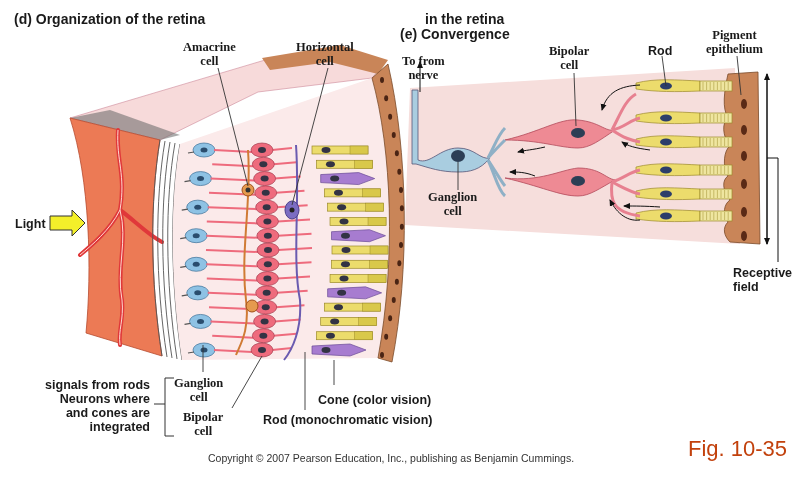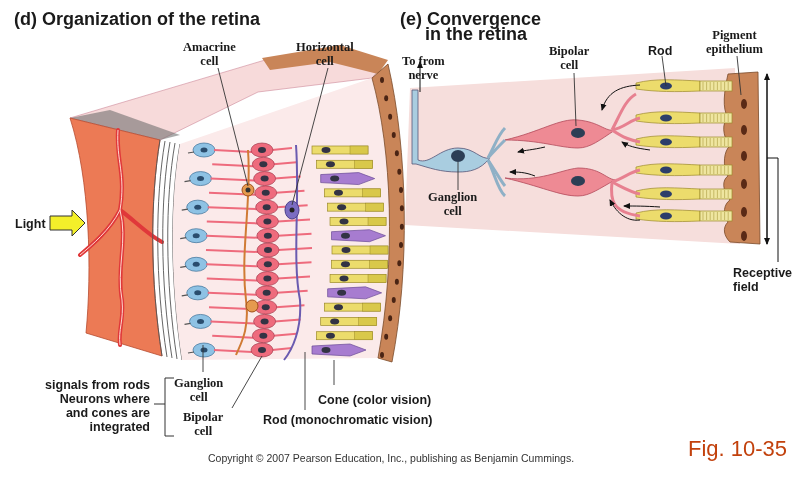--- a/index.html
+++ b/index.html
@@ -1,21 +1,21 @@
 <!DOCTYPE html>
 <html><head>
 <meta charset="utf-8">
 <style>
   html, body { margin: 0; padding: 0; background: #ffffff; }
   body { width: 800px; height: 477px; position: relative; overflow: hidden;
          font-family: "Liberation Sans", sans-serif; color: #1a1a1a; }
   .lbl { position: absolute; font-weight: bold; font-size: 12.5px; line-height: 14px; white-space: nowrap; }
   .lbl.c { text-align: center; font-family: Liberation Serif, serif; }
   .lbl.r { text-align: right; }
-  .title { position: absolute; font-weight: bold; font-size: 18px; line-height: 15px; }
+  .title { position: absolute; font-weight: bold; font-size: 14px; line-height: 15px; }
   .copyright { position: absolute; left: 208px; top: 452px; font-size: 10.5px; color: #333; }
   .fig { position: absolute; left: 688px; top: 436px; font-size: 22px; color: #c2410c; }
   svg.art { position: absolute; left: 0; top: 0; }
 </style>
 </head>
 <body>
 
 <svg class="art" width="800" height="477" viewBox="0 0 800 477">
   <defs>
     <marker id="ah" markerWidth="8" markerHeight="8" refX="6" refY="4" orient="auto">
@@ -360,22 +360,22 @@
   <div>cell</div>
 </div>
 <div class="lbl c" style="left:183px;top:410px;">
   <div>Bipolar</div>
   <div>cell</div>
 </div>
 <div class="lbl" style="left:318px;top:393px;">Cone (color vision)</div>
 <div class="lbl" style="left:263px;top:413px;">Rod (monochromatic vision)</div>
 
 <div class="title" style="left:400px;top:12px;">
+  <div style="padding-left:25px;">in the retina</div>
   <div>(e) Convergence</div>
-  <div style="padding-left:25px;">in the retina</div>
 </div>
 <div class="lbl c" style="left:402px;top:54px;">
   <div>To from</div>
   <div>nerve</div>
 </div>
 <div class="lbl c" style="left:549px;top:44px;">
   <div>Bipolar</div>
   <div>cell</div>
 </div>
 <div class="lbl" style="left:648px;top:44px;">Rod</div>

